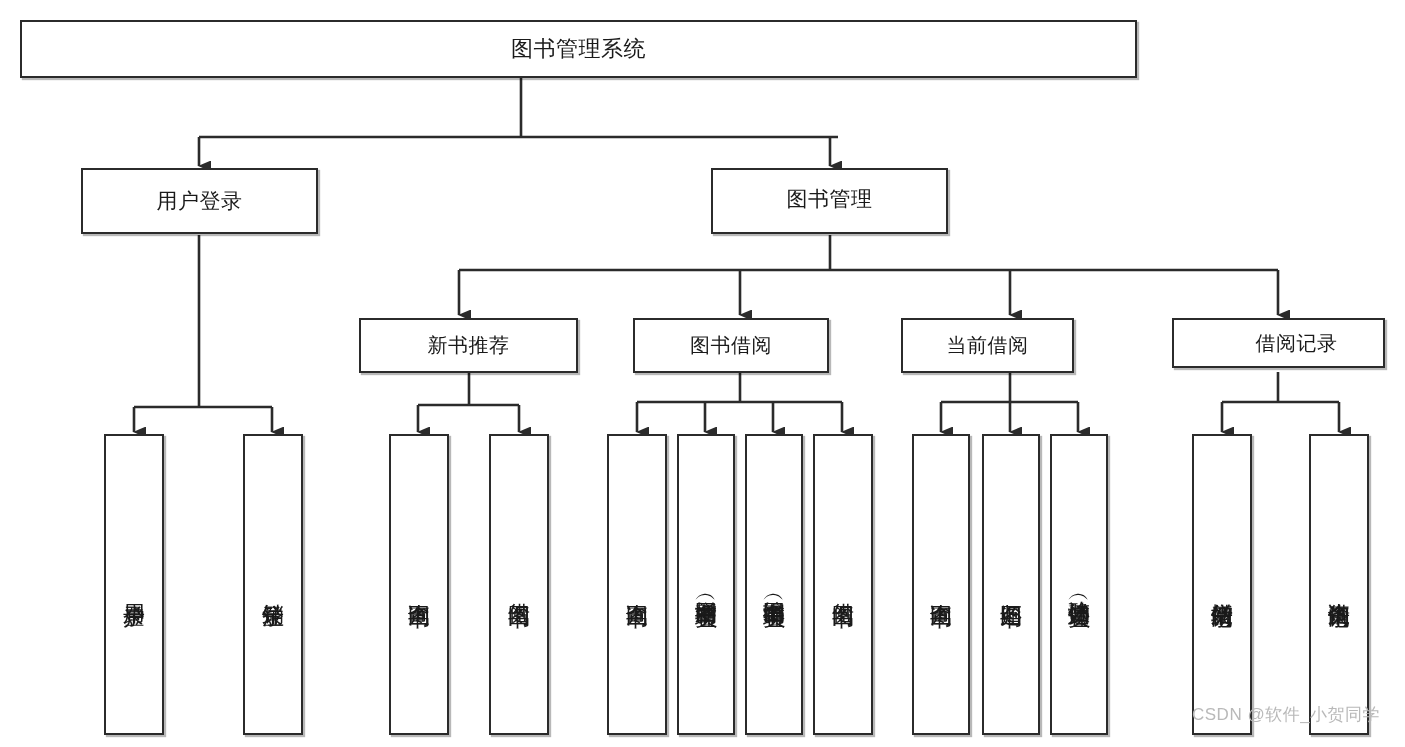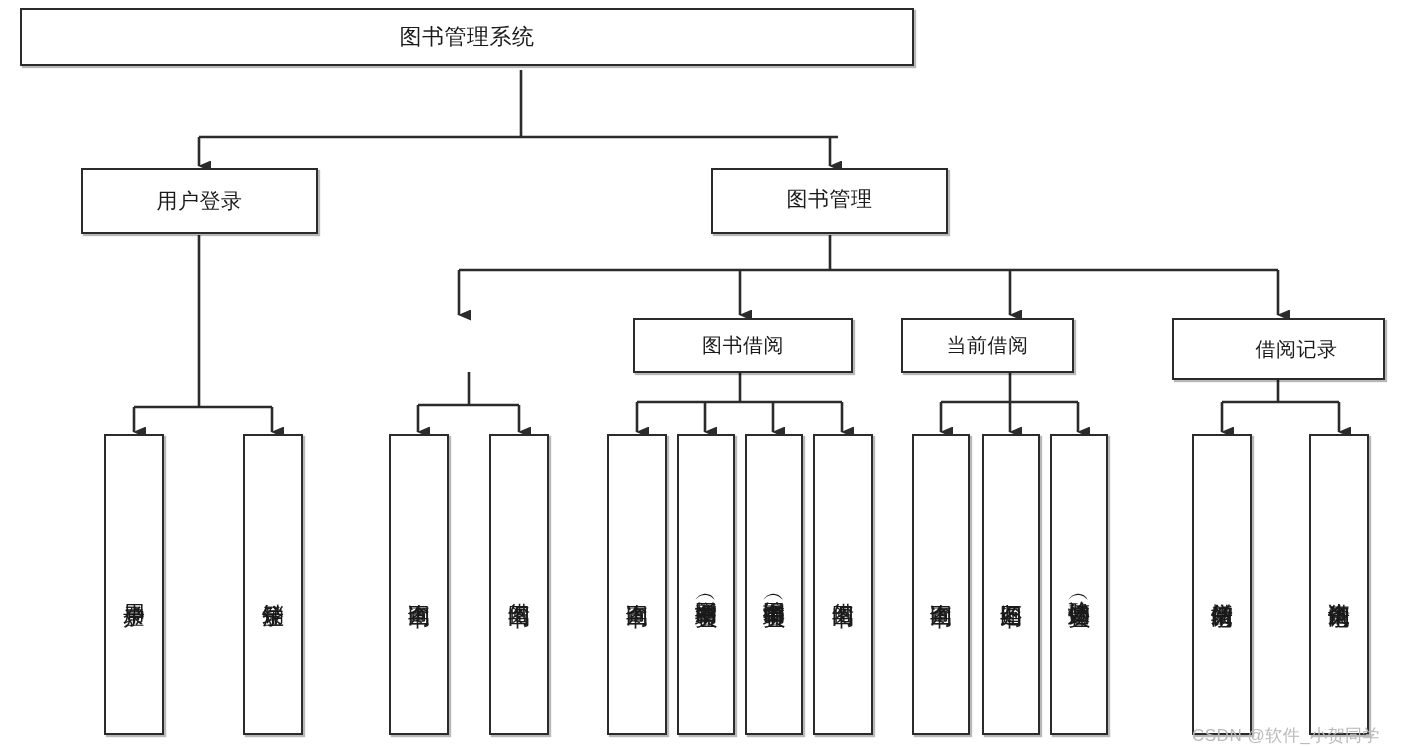--- a/index.html
+++ b/index.html
@@ -117,42 +117,45 @@
       <path d="M1010,402 L1010,432" marker-end="url(#arw)"></path>
       <path d="M1078,402 L1078,432" marker-end="url(#arw)"></path>
 
       <path d="M1278,372 L1278,402"></path>
       <path d="M1222,402 L1339,402"></path>
       <path d="M1222,402 L1222,432" marker-end="url(#arw)"></path>
       <path d="M1339,402 L1339,432" marker-end="url(#arw)"></path>
     </g>
   </svg>
 
-  <div class="node root horiz" style="left:20px; top:8px; width:894px; height:58px;">
+  <div class="node root horiz" style="left:20px; top:20px; width:1117px; height:58px;">
     <span class="lbl">图书管理系统</span>
   </div>
 
   <div class="node horiz" style="left:81px; top:168px; width:237px; height:66px;">
     <span class="lbl">用户登录</span>
   </div>
 
   <div class="node horiz" style="left:711px; top:168px; width:237px; height:66px;font-family:Liberation Mono, monospace;">
     <span class="lbl">图书管理</span>
   </div>
 
-
-  <div class="node lvl3 horiz" style="left:633px; top:318px; width:220px; height:55px;">
+  <div class="node lvl3 horiz" style="left:359px; top:318px; width:219px; height:55px;">
+    <span class="lbl">新书推荐</span>
+  </div>
+
+  <div class="node lvl3 horiz" style="left:633px; top:318px; width:196px; height:55px;">
     <span class="lbl">图书借阅</span>
   </div>
 
   <div class="node lvl3 horiz" style="left:901px; top:318px; width:173px; height:55px;">
     <span class="lbl">当前借阅</span>
   </div>
 
-  <div class="node lvl3 horiz" style="left:1172px; top:318px; width:213px; height:62px;padding-left:36px;">
+  <div class="node lvl3 horiz" style="left:1172px; top:318px; width:213px; height:50px;padding-left:36px;">
     <span class="lbl">借阅记录</span>
   </div>
 
   <div class="node vert" style="left:104px; top:434px; width:60px; height:301px;">
     <span class="lbl">用户登录</span>
   </div>
 
   <div class="node vert" style="left:243px; top:434px; width:60px; height:301px;">
     <span class="lbl">注销登录</span>
   </div>
@@ -194,15 +197,15 @@
   </div>
 
   <div class="node vert" style="left:1192px; top:434px; width:60px; height:301px;">
     <span class="lbl">新增借阅记录</span>
   </div>
 
   <div class="node vert" style="left:1309px; top:434px; width:60px; height:301px;">
     <span class="lbl">查询借阅记录</span>
   </div>
 
-  <div class="watermark" style="left:1192px; top:724px;">CSDN @软件_小贺同学</div>
+  <div class="watermark" style="left:1192px; top:703px;">CSDN @软件_小贺同学</div>
 
 </div>
 
 </body></html>

